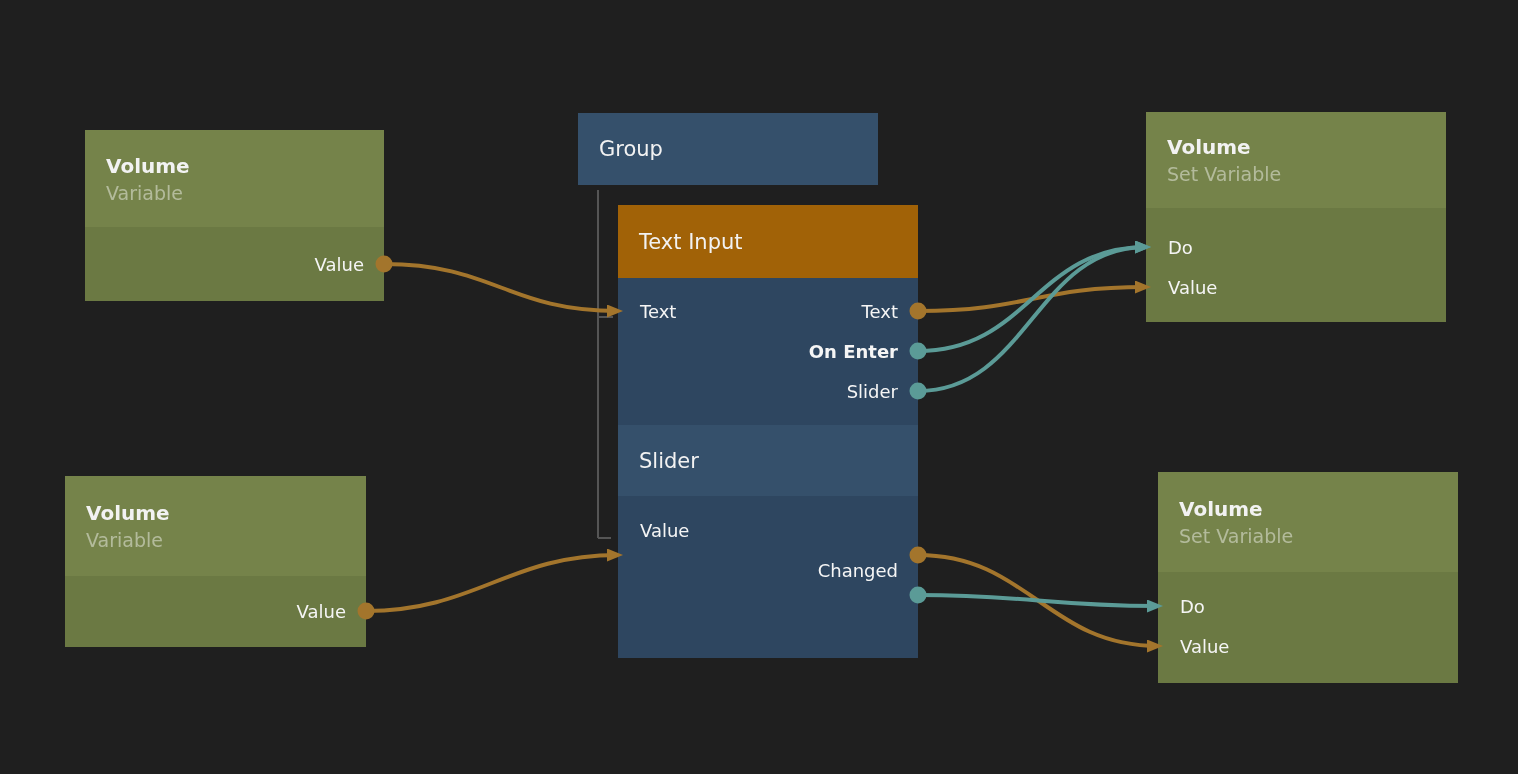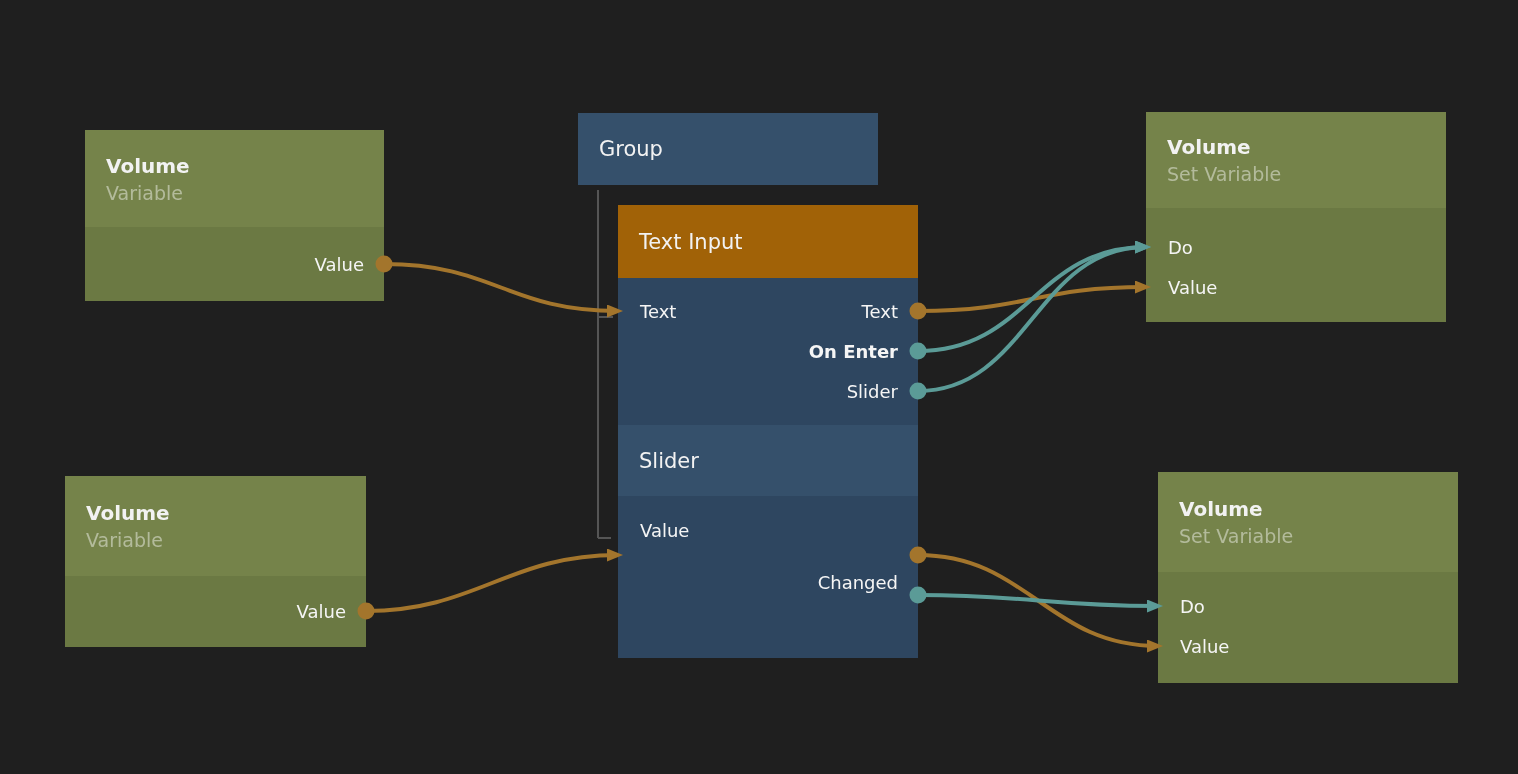--- a/index.html
+++ b/index.html
@@ -78,21 +78,21 @@
       <div class="port-label in" style="top: 106px;">Text</div>
       <div class="port-label out" style="top: 106px;">Text</div>
       <div class="port-label out" style="top: 146px; font-weight: bold;">On Enter</div>
       <div class="port-label out" style="top: 186px;">Slider</div>
     </div>
     <div class="node blue" style="left: 618px; top: 425px; width: 300px; height: 233px; background: rgb(46, 70, 96);">
       <div class="node-header" style="height: 71px; background: rgb(53, 80, 107);">
         <div class="node-title">Slider</div>
       </div>
       <div class="port-label in" style="top: 105px;">Value</div>
-      <div class="port-label out" style="top: 145px; margin-top: 12px;">Changed</div>
+      <div class="port-label out" style="top: 145px;">Changed</div>
     </div>
     <div class="node green" style="left: 1146px; top: 112px; width: 300px; height: 210px; background: rgb(107, 121, 67);">
       <div class="node-header" style="height: 96px; background: rgb(117, 131, 74);">
         <div class="node-title">Volume</div>
         <div class="node-subtitle">Set Variable</div>
       </div>
       <div class="port-label in" style="top: 135px;">Do</div>
       <div class="port-label in" style="top: 175px;">Value</div>
     </div>
     <div class="node green" style="left: 65px; top: 476px; width: 301px; height: 171px; background: rgb(107, 121, 67);">

